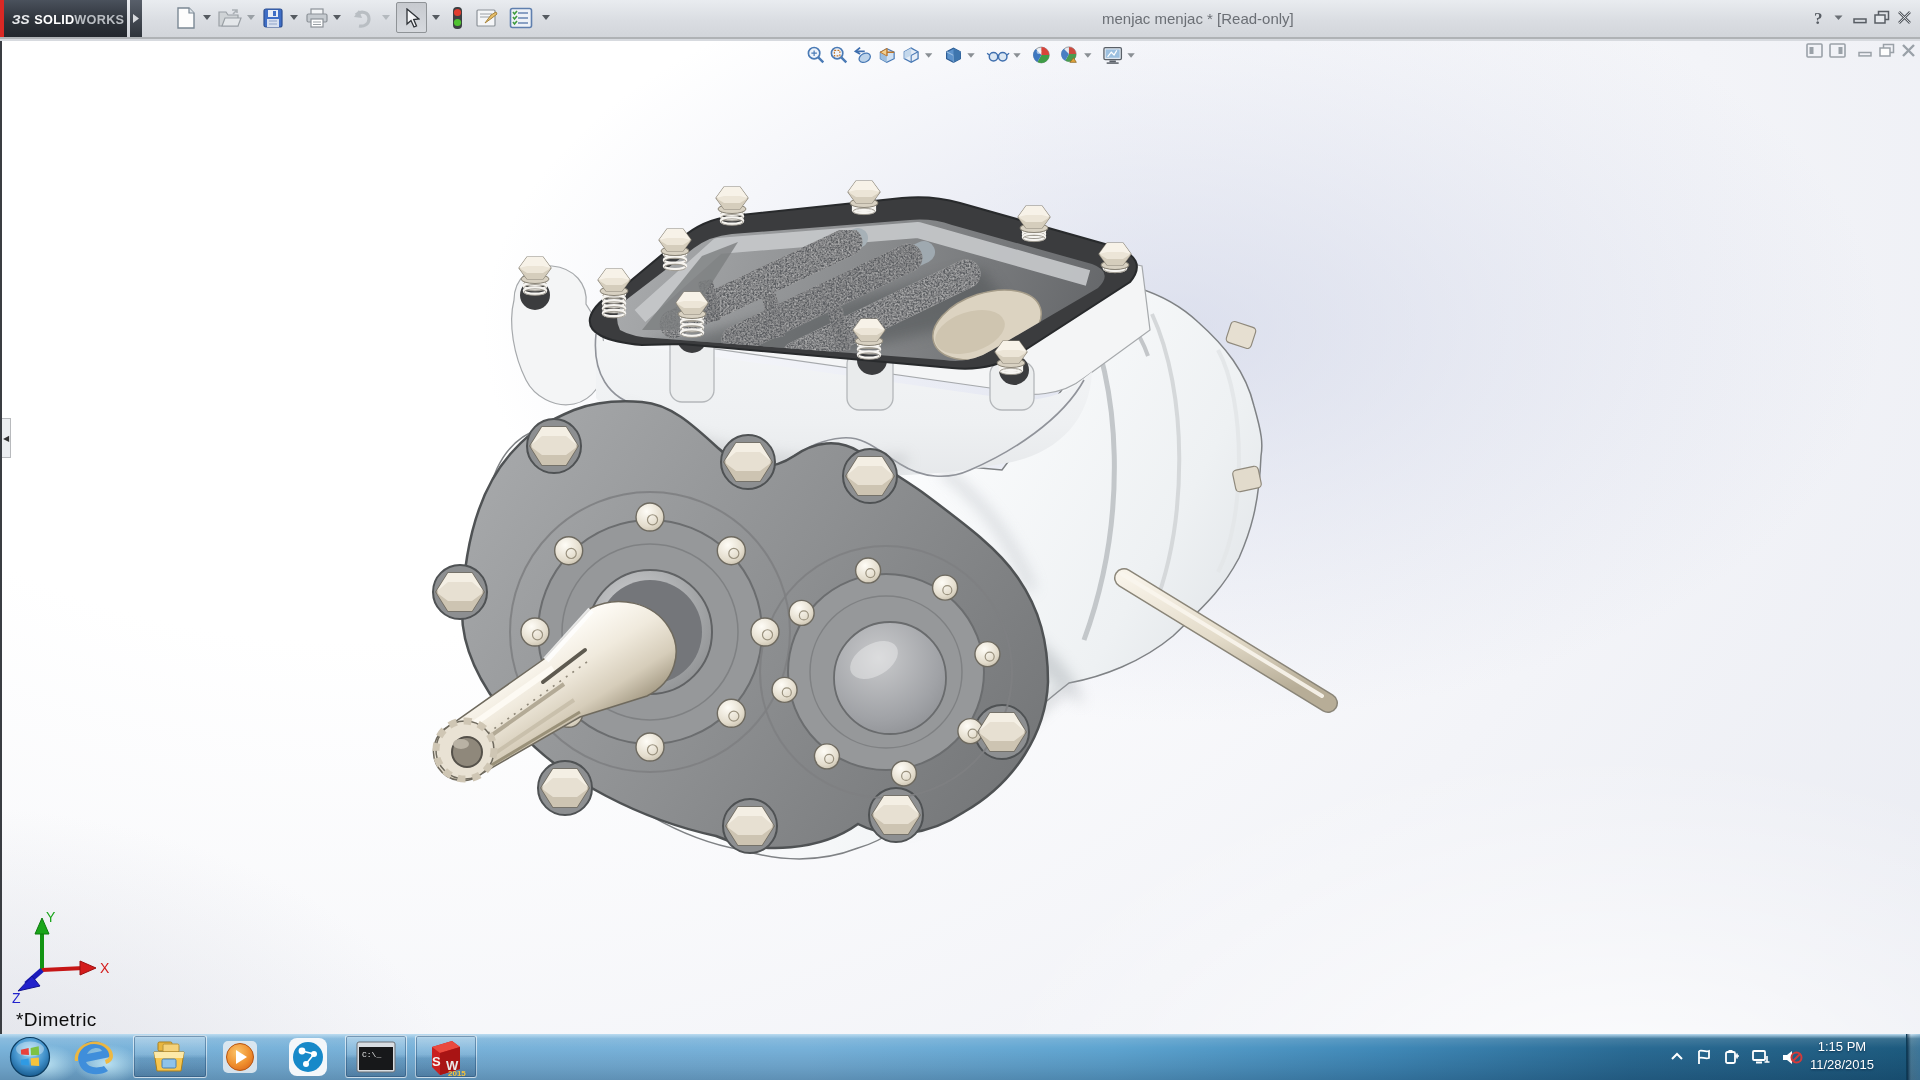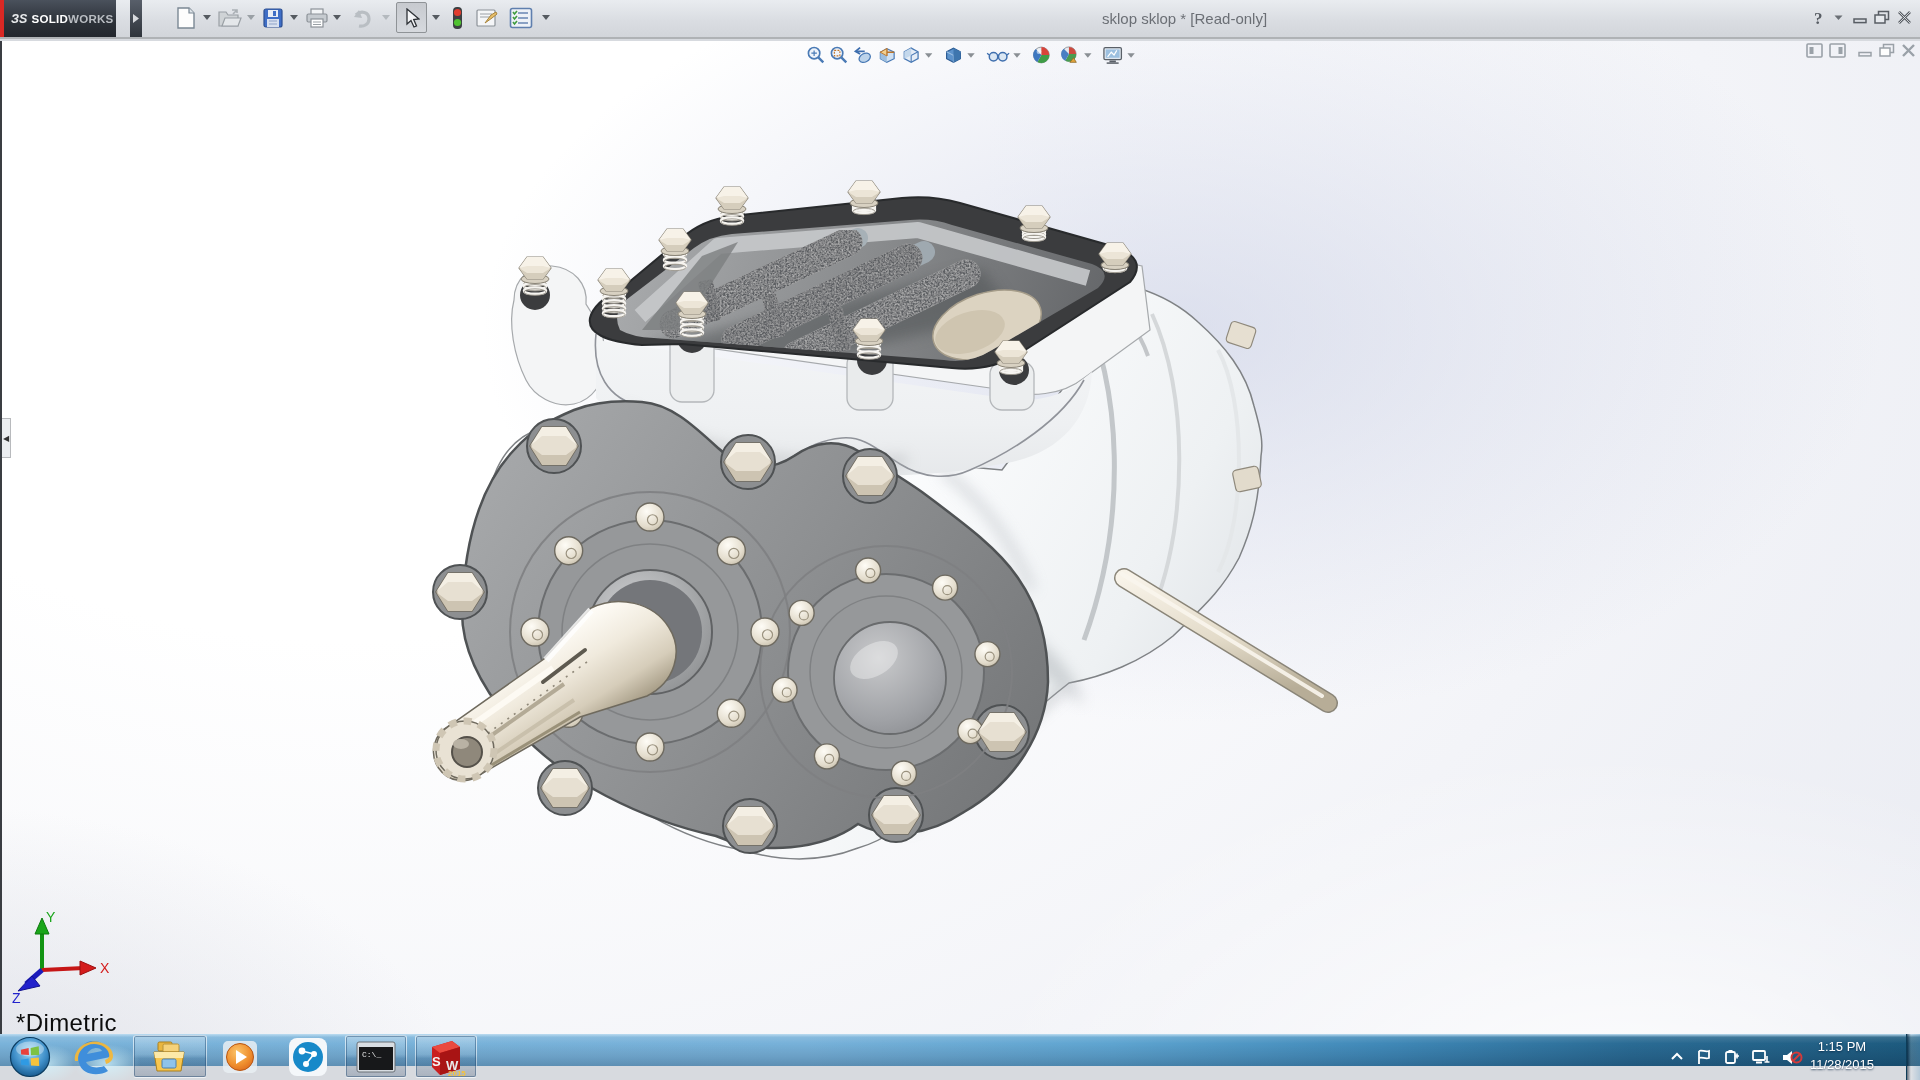--- a/index.html
+++ b/index.html
@@ -4,21 +4,21 @@
 <style>
   * { margin:0; padding:0; box-sizing:border-box; }
   html,body { width:1920px; height:1080px; overflow:hidden; font-family:"Liberation Sans",sans-serif; }
   #app { position:absolute; inset:0; background:#d7dadf; }
 
   
   #titlebar { position:absolute; left:0; top:0; width:1920px; height:39px;
     background:linear-gradient(#e9ecf0, #dadde2 55%, #d2d5da);
     border-bottom:2px solid #afb2b5; }
   #brand-red { position:absolute; left:0; top:0; width:4px; height:37px; background:#da2824; }
-  #brand-block { position:absolute; left:4px; top:0; width:112px; height:37px;
+  #brand-block { position:absolute; left:4px; top:0; width:123px; height:37px;
     background:linear-gradient(#4a515c, #2c3138 60%, #23272d); display:flex; align-items:flex-end; }
   #brand-arrow { position:absolute; left:130px; top:0; width:12px; height:37px;
     background:linear-gradient(#585f6a, #2f343b); display:flex; align-items:center; justify-content:center; }
   #brand-arrow svg{ display:block; }
   .tb-icon { position:absolute; top:4px; width:26px; height:28px; display:flex; align-items:center; justify-content:center; }
   .tb-drop { position:absolute; top:13px; width:10px; height:10px; }
   .tb-drop svg, .tb-icon svg { display:block; }
   #select-box { position:absolute; left:396px; top:2px; width:31px; height:31px;
     background:linear-gradient(#c7cacf,#d6d9de); border:1px solid #8f9397; border-radius:2px;
     display:flex; align-items:center; justify-content:center; }
@@ -33,25 +33,25 @@
       radial-gradient(700px 420px at -60px 1080px, rgba(203,206,216,0.55), rgba(203,206,216,0) 75%),
       radial-gradient(900px 500px at 1600px 1060px, rgba(255,255,255,0.85), rgba(255,255,255,0) 70%),
       radial-gradient(2000px 1500px at 18% 12%, #ffffff 32%, #f3f4f8 68%, #e9ebf2 100%);
   }
   #headsup { position:absolute; left:802px; top:1px; height:26px; display:flex; align-items:center; transform-origin:0 50%; transform:scale(0.92); }
   #headsup .hu { margin:0 1.5px; display:flex; align-items:center; }
   #docctl { position:absolute; right:4px; top:2px; display:flex; align-items:center; }
   #docctl .dc { margin-left:6px; }
   #fm-tab { position:absolute; left:0; top:377px; width:9px; height:40px; background:#eceef1; border:1px solid #b8babd; border-left:none; display:flex; align-items:center; justify-content:center; font-size:8px; color:#333; }
 
-  #orientation-label { position:absolute; left:14px; top:968px; font-size:24px; color:#0c0c0c; letter-spacing:0.4px; }
+  #orientation-label { position:absolute; left:14px; top:968px; font-size:19px; color:#0c0c0c; letter-spacing:0.4px; }
   #triad { position:absolute; left:8px; top:865px; }
 
   
-  #taskbar { position:absolute; left:0; top:1034px; width:1920px; height:32px;
+  #taskbar { position:absolute; left:0; top:1034px; width:1920px; height:47px;
     background:linear-gradient(to right,#7ab3da 0%, #77b1d9 42%, #5ea4d0 58%, #4089b8 72%, #2a6b94 85%, #215f84 96%, #1c5a7e 100%);
   }
   #taskbar::before { content:""; position:absolute; inset:0;
     background:linear-gradient(#bcdcf0, rgba(255,255,255,0.12) 10%, rgba(255,255,255,0) 30%, rgba(0,10,30,0.10) 70%, rgba(0,20,45,0.22));
   }
   .tb-glow { position:absolute; top:0; width:90px; height:46px; background:radial-gradient(45px 26px at center 30px, rgba(210,245,255,0.75), rgba(210,245,255,0) 75%); }
   .task-btn { position:absolute; top:1px; height:43px; border:1px solid rgba(250,253,255,0.55); border-radius:3px;
     background:linear-gradient(rgba(255,255,255,0.30), rgba(255,255,255,0.10) 45%, rgba(20,60,100,0.12) 55%, rgba(10,40,80,0.22));
     box-shadow:inset 0 0 0 1px rgba(30,70,110,0.45); display:flex; align-items:center; justify-content:center; }
   .task-plain { position:absolute; top:3px; width:44px; height:40px; display:flex; align-items:center; justify-content:center; }
@@ -178,21 +178,21 @@
           <path d="M4,10 l1.5,2 l2.5,-3" stroke="#3f9c3f" stroke-width="1.6" fill="none"></path>
           <path d="M4,15 l1.5,2 l2.5,-3" stroke="#3f9c3f" stroke-width="1.6" fill="none"></path>
         </svg>
     </div>
     <div class="tb-drop" style="left:541px">
       <svg width="10" height="8" viewBox="0 0 10 8">
           <path d="M1,2 L9,2 L5,7 Z" fill="#555a60"></path>
         </svg>
     </div>
 
-    <span id="win-title">sklop sklop * [Read-only]</span>
+    <span id="win-title">menjac menjac * [Read-only]</span>
 
     <div class="winctl" style="left:1809px">
       <svg width="15" height="17" viewBox="0 0 15 17">
           <text x="1" y="15" font-size="17" font-weight="bold" fill="#585d64" font-family="Liberation Serif,serif">?</text>
         </svg>
     </div>
     <div class="winctl" style="left:1832px;width:12px">
       <svg width="9" height="7" viewBox="0 0 9 7">
           <path d="M0.5,1.5 L8.5,1.5 L4.5,6 Z" fill="#6a6f75"></path>
         </svg>

